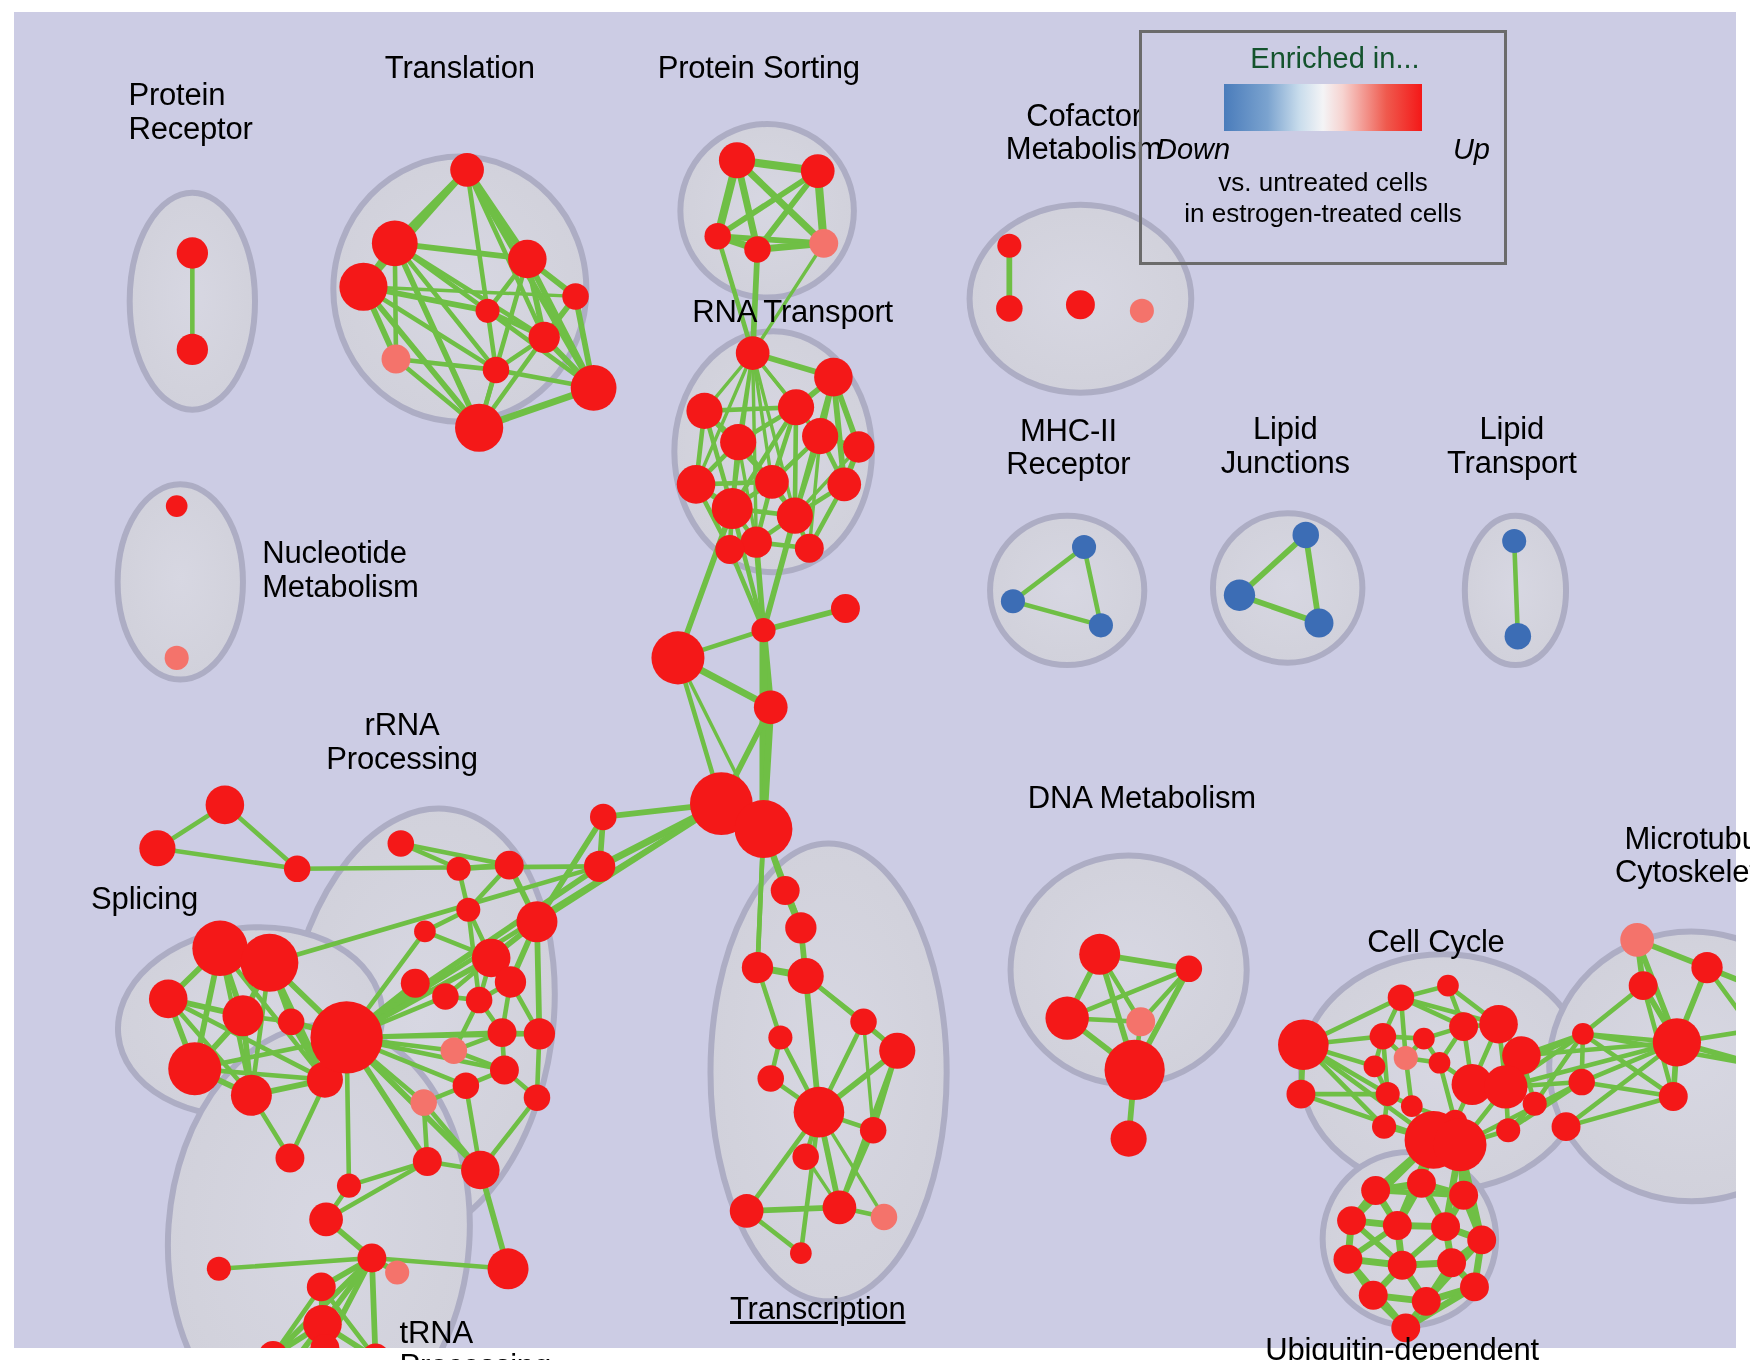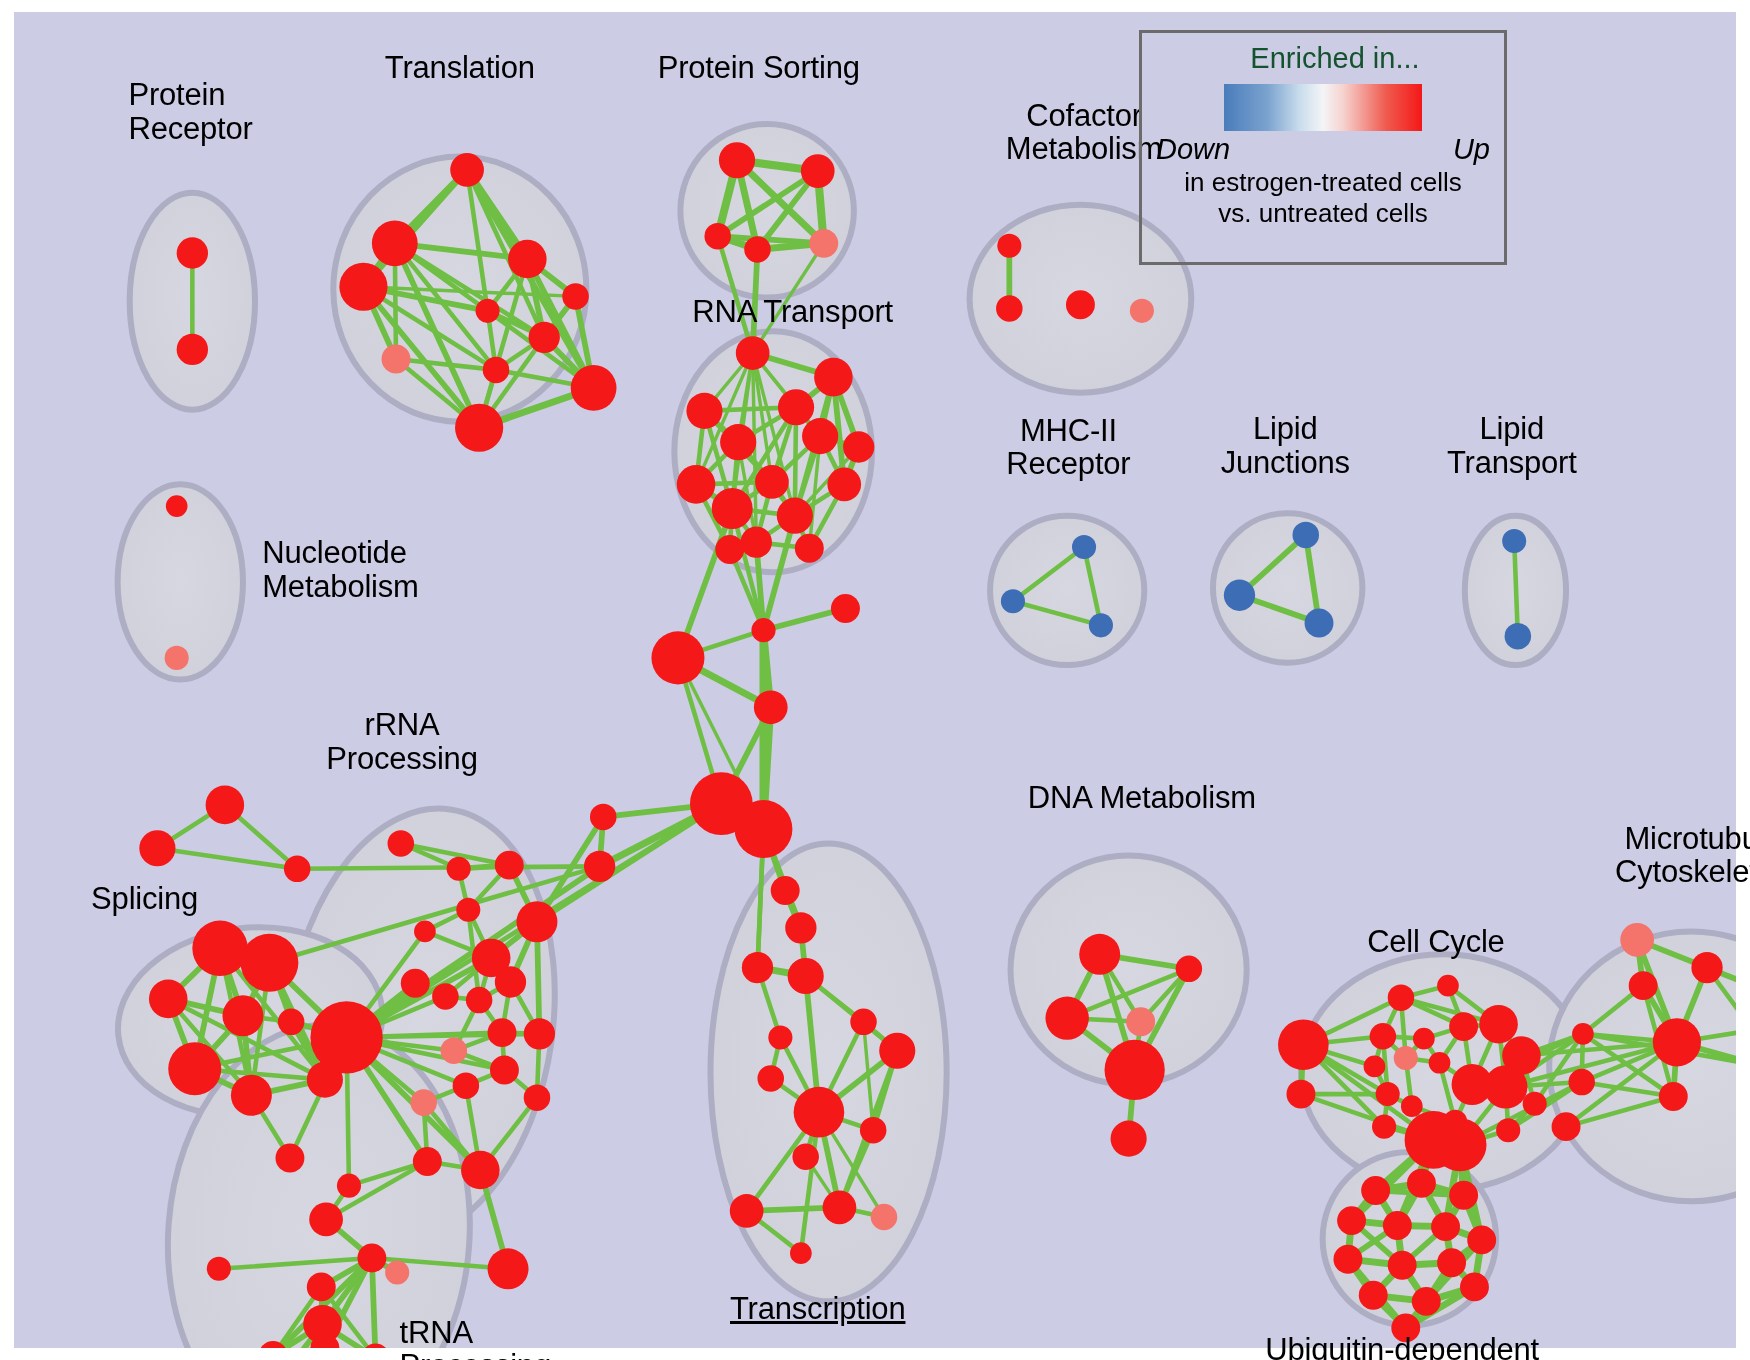--- a/index.html
+++ b/index.html
@@ -701,17 +701,17 @@
         </div>
       </div>
 
     <div id="legend" style="left:1125px;top:18px;width:368px;height:235px;">
       <div class="ltitle">Enriched in...</div>
       <div id="legendbar"></div>
       <div class="lrow">
         <span>Down</span>
         <span>Up</span>
       </div>
+      <div class="lsub">vs. untreated cells</div>
       <div class="lsub">in estrogen-treated cells</div>
-      <div class="lsub">vs. untreated cells</div>
     </div>
   </div>
 </div>
 
 </body></html>

